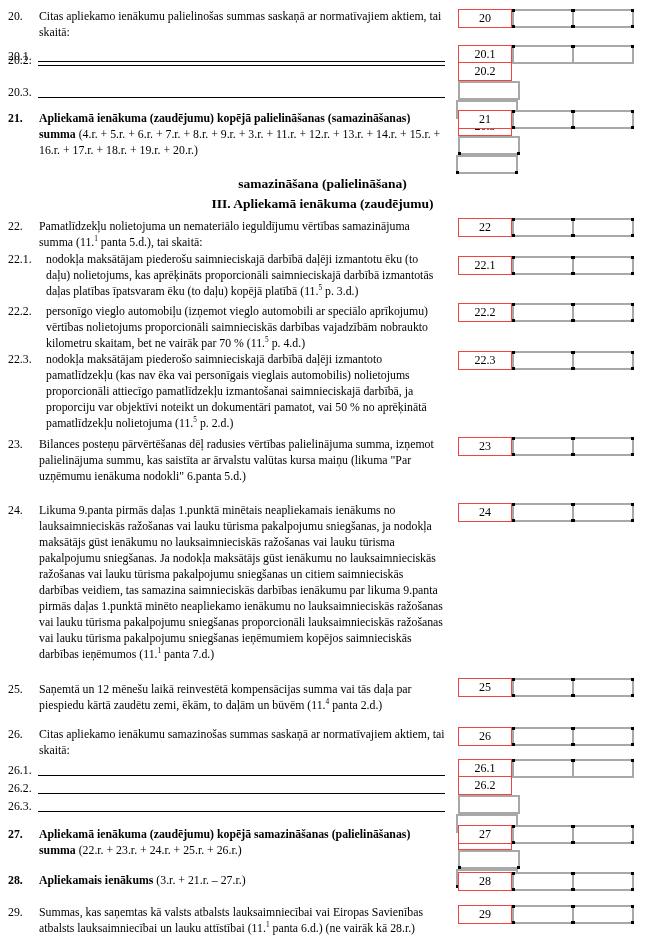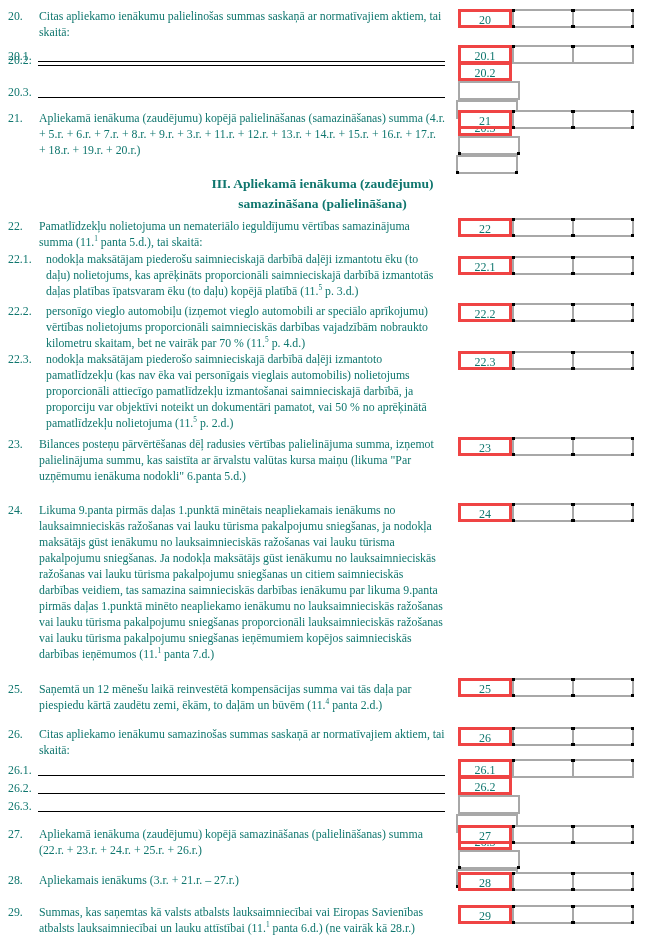--- a/index.html
+++ b/index.html
@@ -1,48 +1,48 @@
 <!DOCTYPE html>
 <html><head>
 <meta charset="utf-8">
 <style>
   html,body { margin:0; padding:0; background:#fff; }
   .page {
     position:relative; width:645px; height:951px; background:#fff;
-    font-family:"Liberation Serif","DejaVu Serif",serif; color:#0f766e;
+    font-family:"Liberation Serif","DejaVu Serif",serif; color:#000000;
     overflow:hidden;
   }
   .item {
     position:absolute; left:8px; width:437px; box-sizing:border-box;
     padding-left:31px; font-size:11.8px; line-height:16px;
   }
   .item.sub { padding-left:38px; }
   .item .num { position:absolute; left:0; top:0; white-space:nowrap; }
-  .item.bold-head .num, .item.bold-head .head { font-weight:normal; }
+  .item.bold-head .num, .item.bold-head .head { font-weight:bold; }
   sup { font-size:0.62em; line-height:0; vertical-align:super; }
 
   .section-title {
     position:absolute; left:0; width:645px; text-align:center;
     font-weight:bold; font-size:13.5px; line-height:20px;
   }
 
   .subrow {
     position:absolute; left:8px; width:437px; height:18px;
     display:flex; align-items:flex-end; font-size:11.8px;
   }
   .subrow .subnum { flex:0 0 auto; line-height:14px; }
   .subrow .uline { flex:1 1 auto; border-bottom:1px solid #000; height:13px; margin-left:6px; margin-bottom:1px; }
 
   .boxrow { position:absolute; left:458px; display:flex; align-items:flex-start; }
   .boxgroup { position:absolute; left:458px; }
   .boxgroup .brow { display:flex; align-items:flex-start; }
   .boxgroup .brow + .brow { margin-top:-2px;flex-direction:column; }
 
   .code {
-    width:54px; height:19px; box-sizing:border-box; border:3px solid #ef4444;
+    width:54px; height:19px; box-sizing:border-box; border:1px solid #ef4444;
     background:#fff; font-size:12px; line-height:17px; text-align:center;
   }
   .cell {
     width:62px; height:19px; box-sizing:border-box; border:2px solid #a8a8a8;
     background:#fff; position:relative; font-size:11px; line-height:15px; text-align:right;
   }
   .cell + .cell { margin-left:-2px; }
   .cell.tt::before {
     content:""; position:absolute; width:3px; height:3px; background:#000;
     top:-2px; left:-2px; box-shadow:59px 0 0 #000;
@@ -69,22 +69,22 @@
   </div>
   <div class="subrow" style="top:81px">
     <span class="subnum">20.3.</span>
     <span class="uline"></span>
   </div>
 
   <div class="item bold-head" style="top:110px"><span class="num">21.</span><span class="head">Apliekamā ienākuma (zaudējumu) kopējā palielināšanas (samazināšanas) summa</span>
     <span>(4.r. + 5.r. + 6.r. + 7.r. + 8.r. + 9.r. + 3.r. + 11.r. + 12.r. + 13.r. + 14.r. + 15.r. + 16.r. + 17.r. + 18.r. + 19.r. + 20.r.)</span></div>
 
   <div class="section-title" style="top:174px">
+    <div>samazināšana (palielināšana)</div>
     <div>III. Apliekamā ienākuma (zaudējumu)</div>
-    <div>samazināšana (palielināšana)</div>
   </div>
 
   <div class="item" style="top:218px"><span class="num">22.</span><span>Pamatlīdzekļu nolietojuma un nemateriālo ieguldījumu vērtības samazinājuma summa (11.</span><sup>1</sup><span> panta 5.d.), tai skaitā:</span></div>
 
   <div class="item sub" style="top:251px"><span class="num">22.1.</span><span>nodokļa maksātājam piederošu saimnieciskajā darbībā daļēji izmantotu ēku (to daļu) nolietojums, kas aprēķināts proporcionāli saimnieciskajā darbībā izmantotās daļas platības īpatsvaram ēku (to daļu) kopējā platībā (11.</span><sup>5</sup><span> p. 3.d.)</span></div>
 
   <div class="item sub" style="top:303px"><span class="num">22.2.</span><span>personīgo vieglo automobiļu (izņemot vieglo automobili ar speciālo aprīkojumu) vērtības nolietojums proporcionāli saimnieciskās darbības vajadzībām nobraukto kilometru skaitam, bet ne vairāk par 70 % (11.</span><sup>5</sup><span> p. 4.d.)</span></div>
 
   <div class="item sub" style="top:351px"><span class="num">22.3.</span><span>nodokļa maksātājam piederošo saimnieciskajā darbībā daļēji izmantoto pamatlīdzekļu (kas nav ēka vai personīgais vieglais automobilis) nolietojums proporcionāli attiecīgo pamatlīdzekļu izmantošanai saimnieciskajā darbībā, ja proporciju var objektīvi noteikt un dokumentāri pamatot, vai 50 % no aprēķinātā pamatlīdzekļu nolietojuma (11.</span><sup>5</sup><span> p. 2.d.)</span></div>
 

